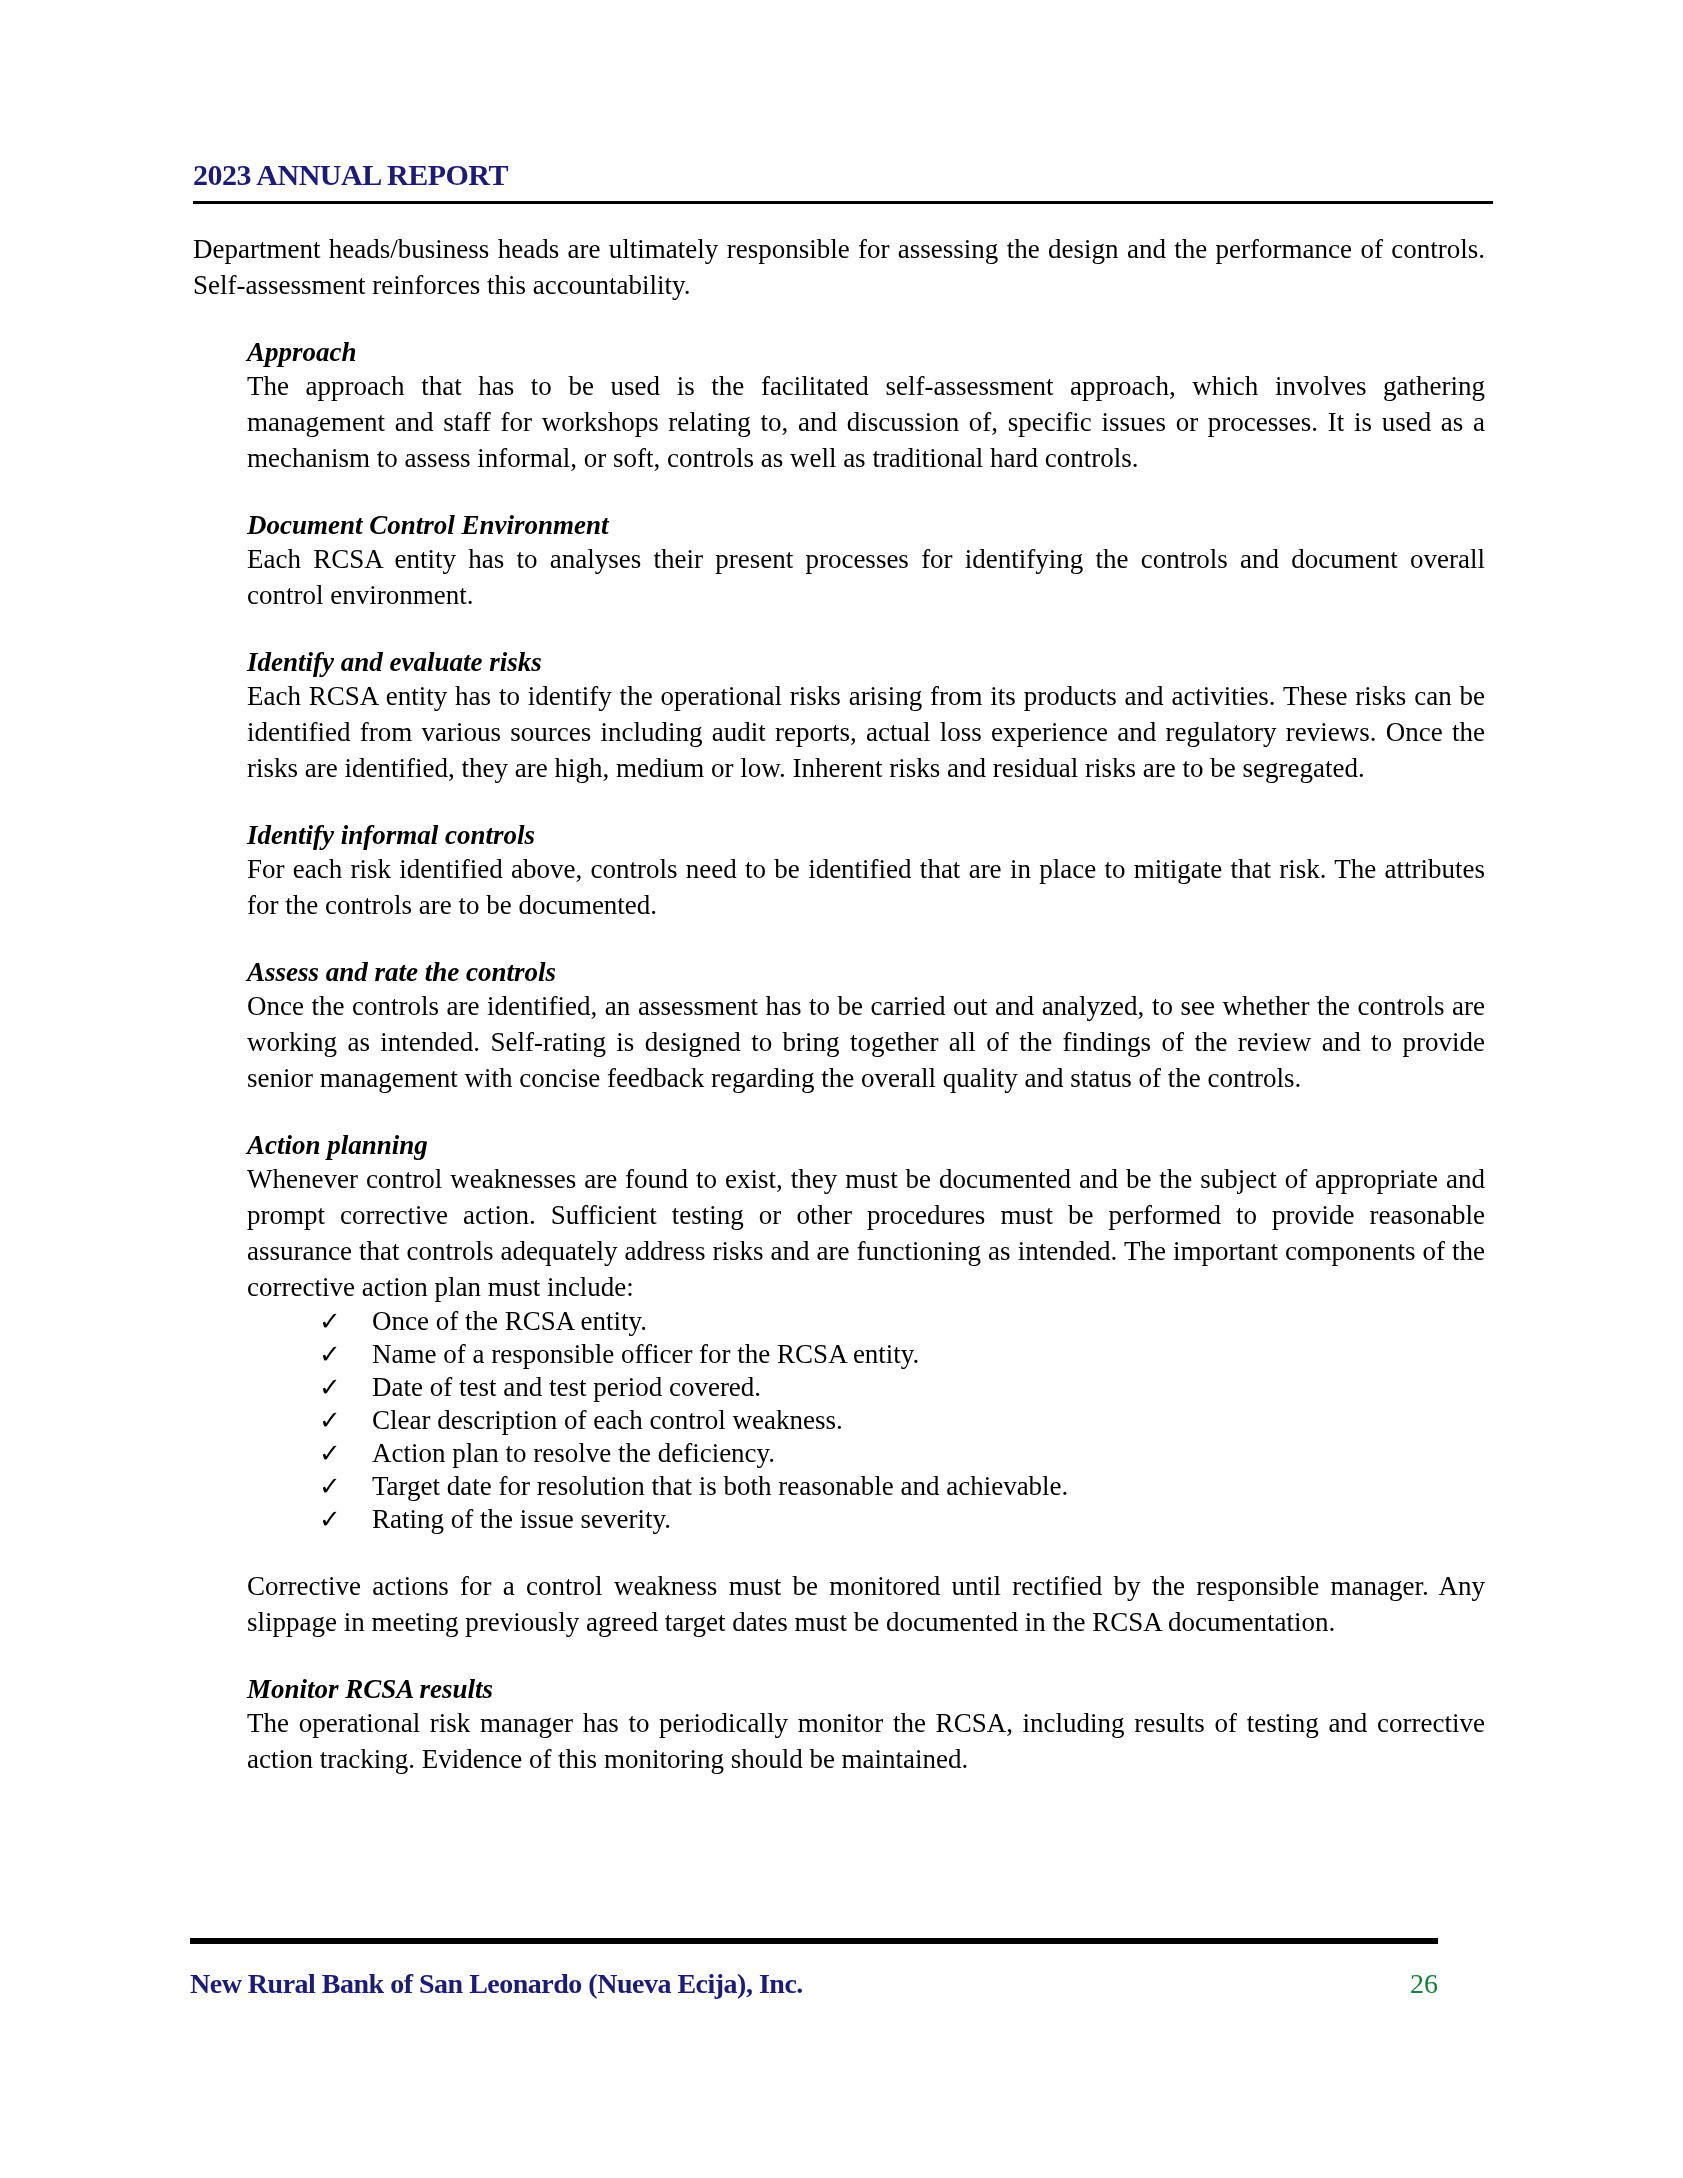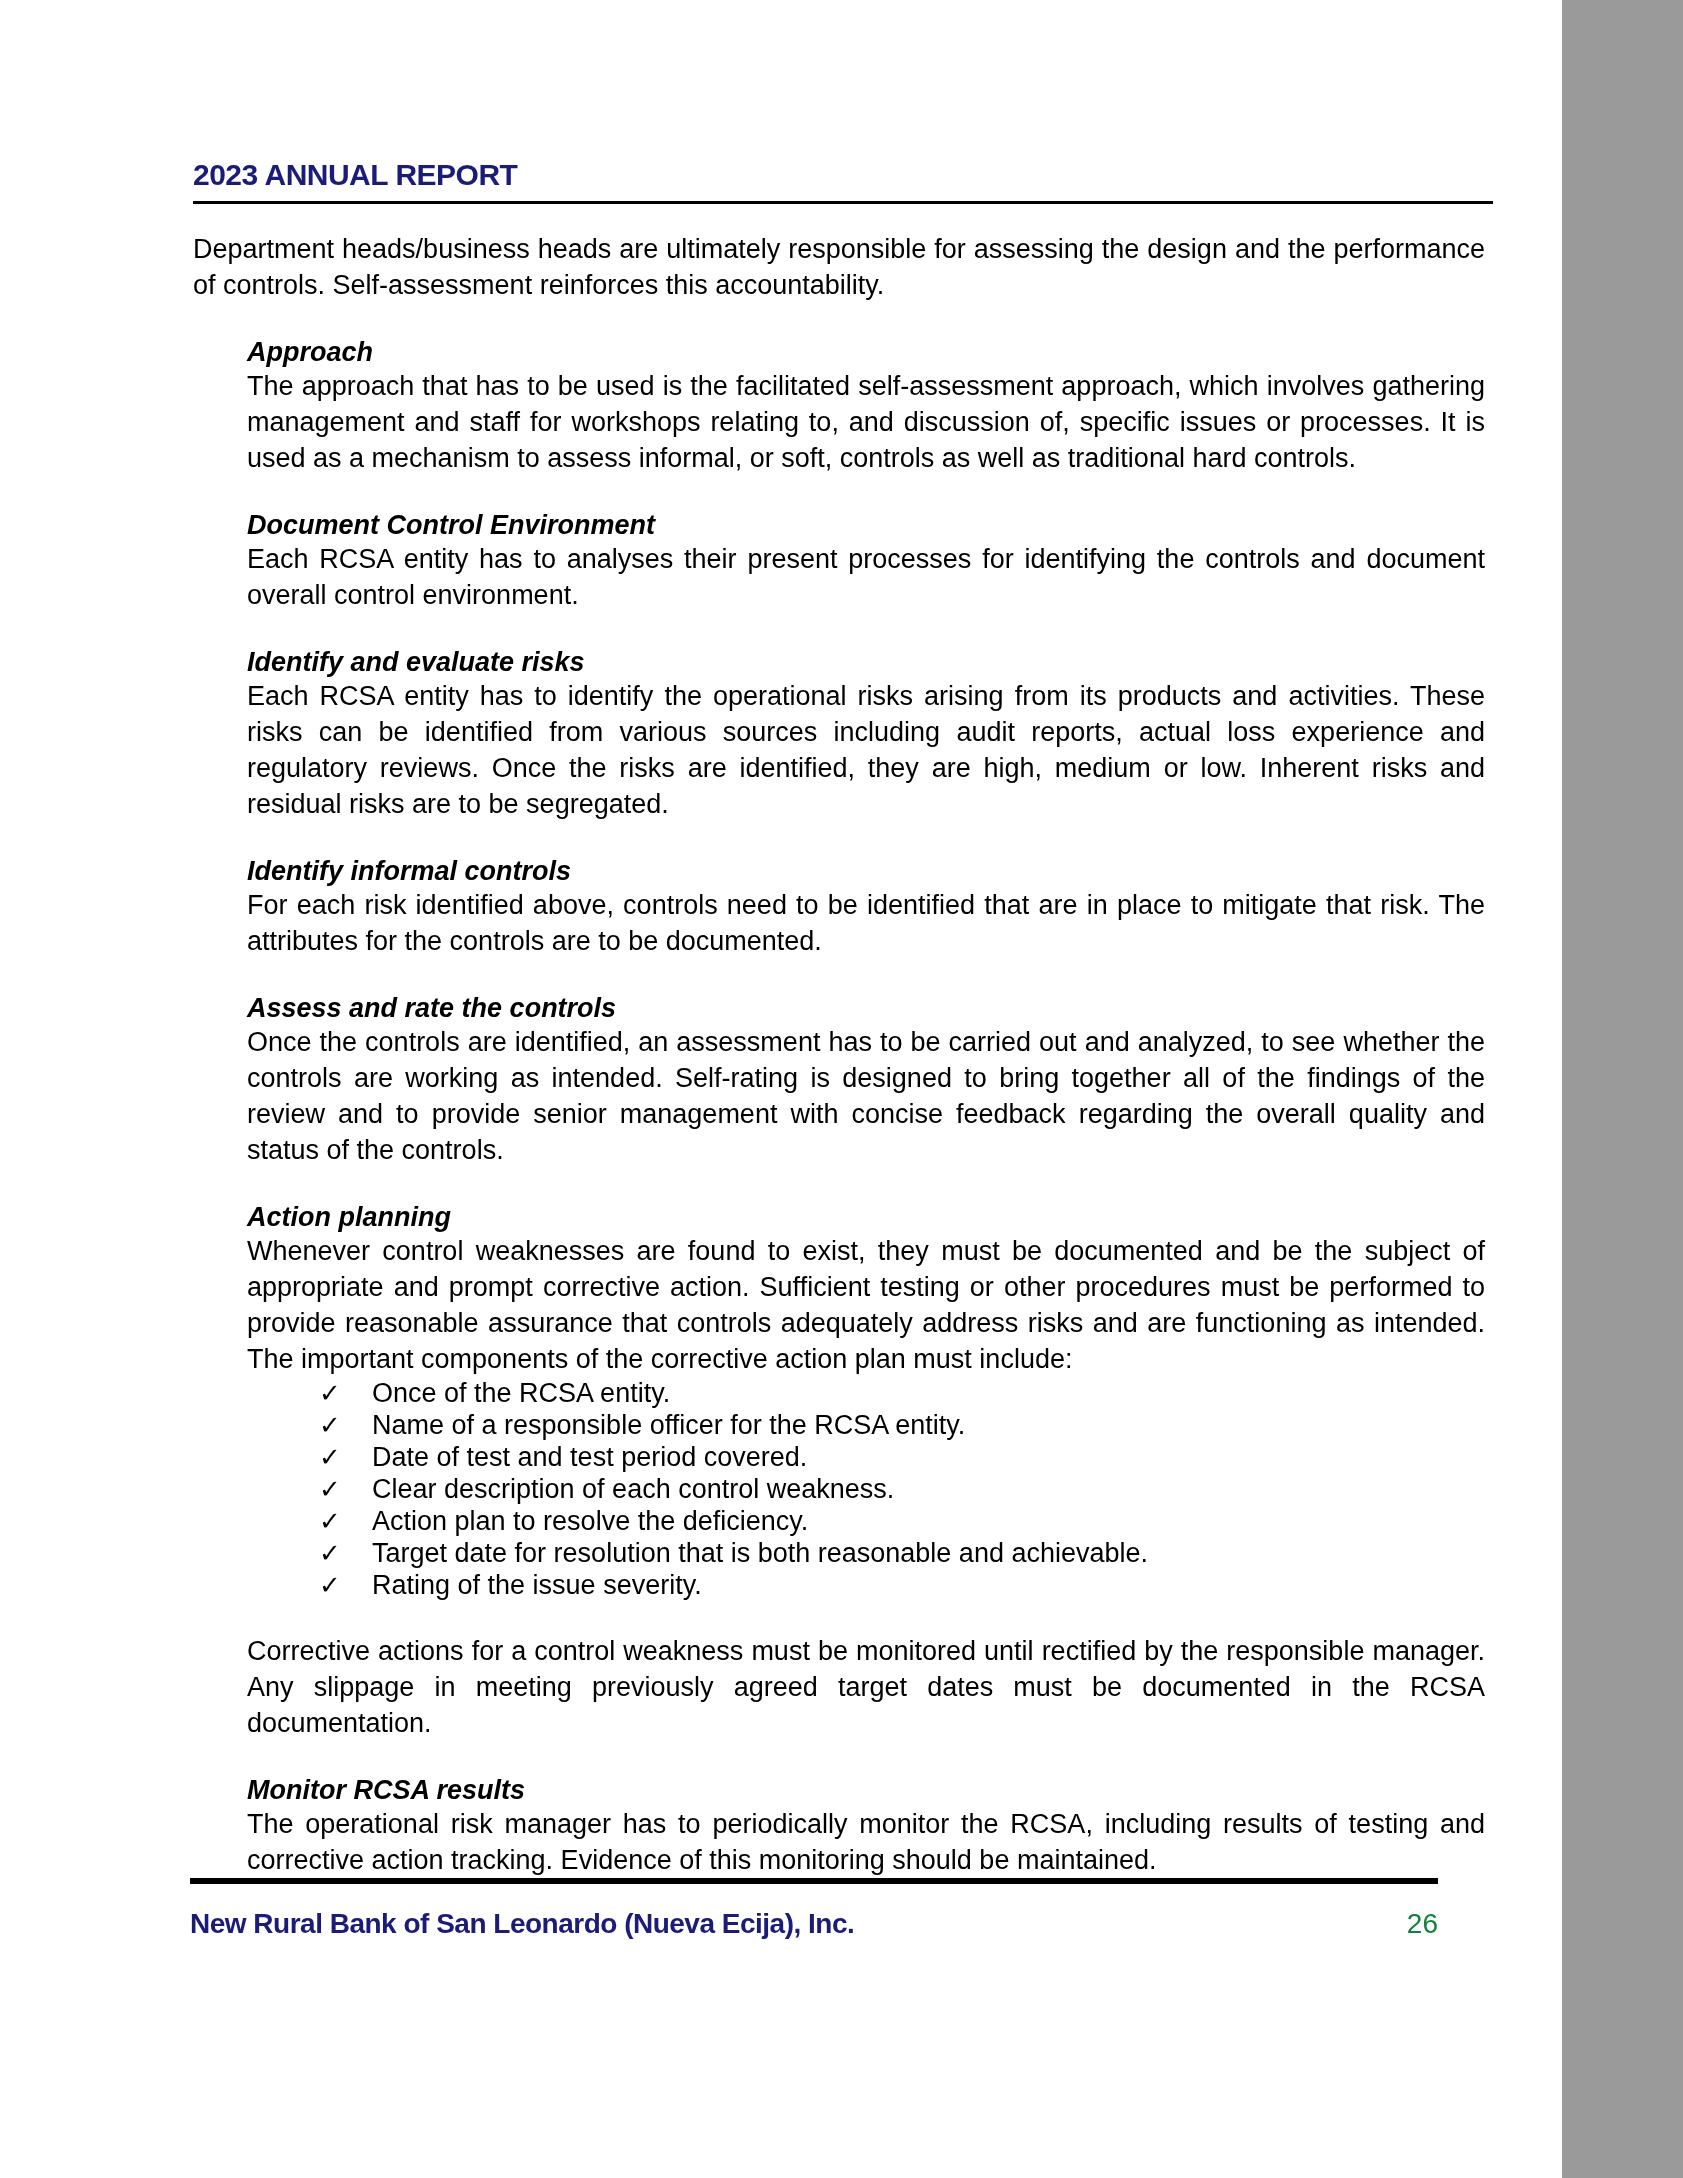--- a/index.html
+++ b/index.html
@@ -1,22 +1,22 @@
 <!DOCTYPE html>
 <html style="--navy: #1b1b78;"><head>
 <meta charset="utf-8">
 <style>
   * { margin: 0; padding: 0; box-sizing: border-box; }
   html, body { background: #9a9a9a; }
   .page {
     position: relative;
-    width: 1562px;
+    width: 1683px;
     height: 2178px;
     background: #ffffff;
-    font-family: Liberation Sans, sans-serif;
+    font-family: Liberation Serif, serif;
     color: #000000;
     overflow: hidden;
   }
   .content {
     position: absolute;
     top: 158px;
     left: 193px;
     width: 1292px;
   }
   .header-title {
@@ -53,21 +53,21 @@
   }
   ul.check-list .check {
     display: inline-block;
     width: 53px;
     flex: 0 0 53px;
     font-size: 26px;
   }
   .closing { margin-top: 32px; }
   .footer {
     position: absolute;
-    top: 1878px;
+    top: 1938px;
     left: 190px;
     width: 1248px;
   }
   .footer-rule { border-top: 6px solid #000000; }
   .footer-row {
     margin-top: 24px;
     display: flex;
     justify-content: space-between;
     align-items: baseline;
   }

